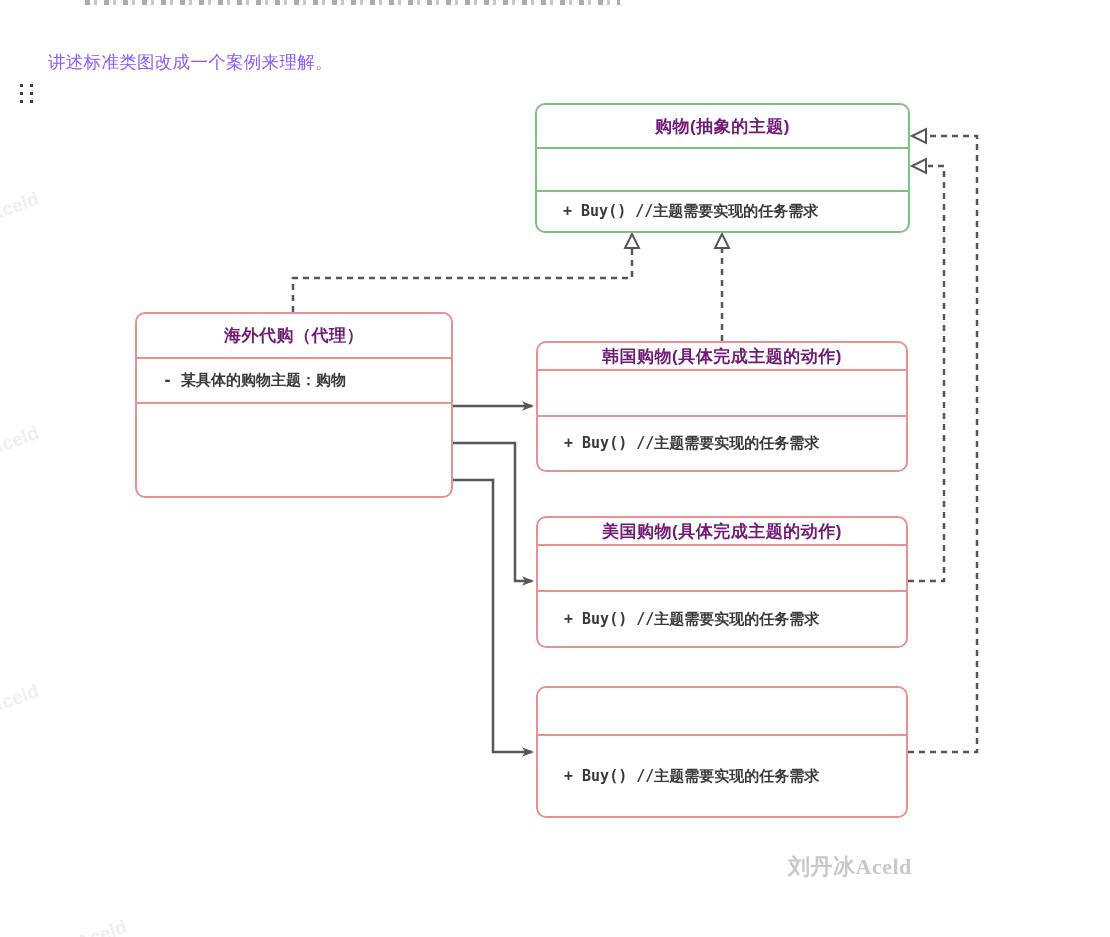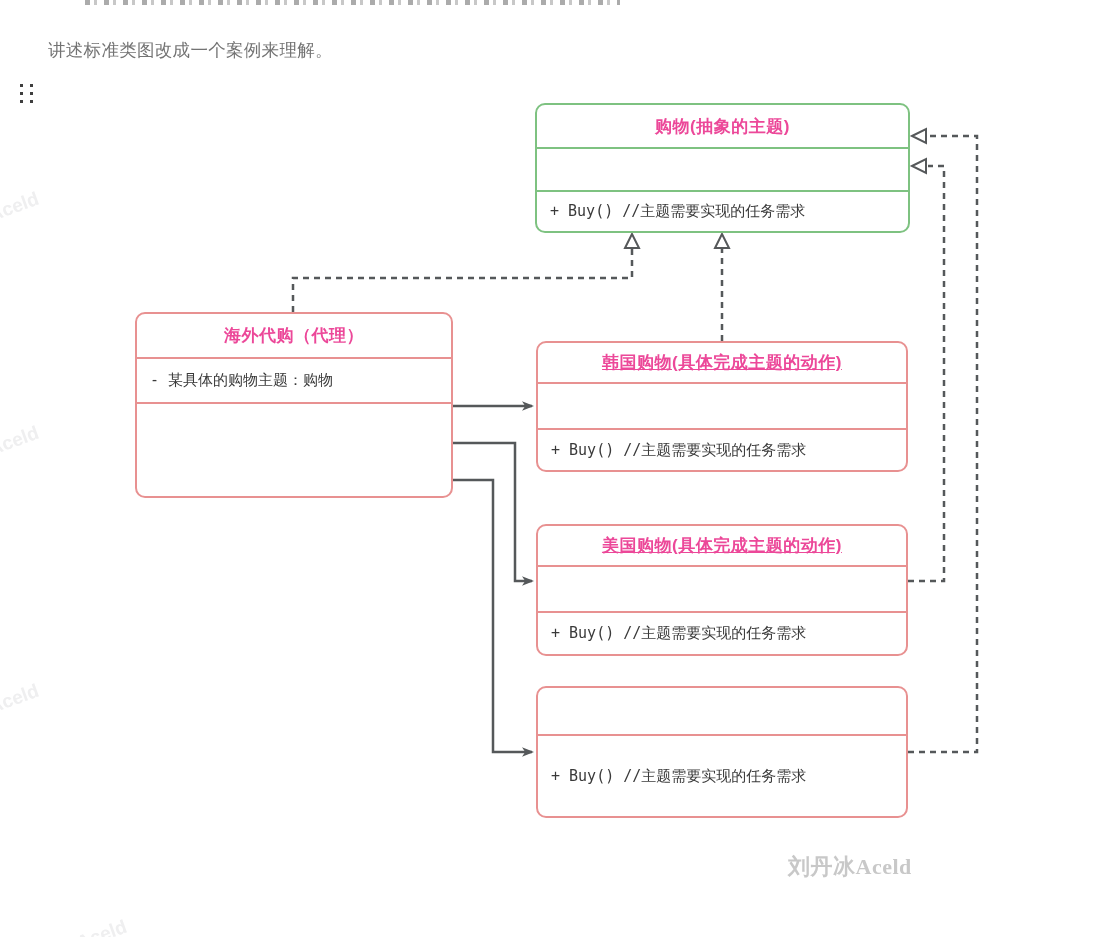--- a/index.html
+++ b/index.html
@@ -9,21 +9,21 @@
     font-family:"Liberation Sans","DejaVu Sans",sans-serif;
     color:#3d3d3d;
   }
   
   .top-remnant{
     position:absolute;left:85px;top:0;width:535px;height:5px;
     background:repeating-linear-gradient(90deg,#8f8f8f 0 5px,transparent 5px 9px,#b5b5b5 9px 12px,transparent 12px 19px);
     opacity:.75;
   }
   .intro-text{
-    position:absolute;left:48px;top:38px;font-size:17.5px;color:#737373;
+    position:absolute;left:48px;top:50px;font-size:17.5px;color:#8b5cf6;
     letter-spacing:.3px;
   }
   .drag-handle{
     position:absolute;left:20px;top:84px;
     display:grid;grid-template-columns:repeat(2,3px);grid-template-rows:repeat(3,3px);
     gap:5px 7px;cursor:grab;
   }
   .drag-handle i{background:#3f3f3f;width:3px;height:3px;display:block;}
 
   
@@ -46,40 +46,40 @@
     border:2.5px solid;border-radius:10px;display:flex;flex-direction:column;
   }
   .uml-box.green{border-color:#7ec281;}
   .uml-box.red{border-color:#e89191;}
   .comp{box-sizing:border-box;}
   .comp + .comp{border-top:2.5px solid;}
   .green .comp + .comp{border-top-color:#7ec281;}
   .red .comp + .comp{border-top-color:#e89191;}
   .comp.title{
     display:flex;align-items:center;justify-content:center;
-    font-weight:bold;font-size:17px;color:#ec4899;letter-spacing:.5px;
+    font-weight:bold;font-size:17px;color:#701a75;letter-spacing:.5px;
   }
   .comp.attrs, .comp.methods{
     display:flex;flex-direction:column;justify-content:center;
-    padding:4px 13px;font-size:15.5px;color:#3a3a3a;
+    padding:4px 26px;font-size:15.5px;color:#3a3a3a;font-weight:bold;
   }
   .comp.methods{flex:1;}
   .code-line{
     font-family:"DejaVu Sans Mono","Liberation Mono",monospace;
     font-size:15px;line-height:27px;white-space:pre;color:#3a3a3a;
   }
   
   .box-abstract{left:535px;top:103px;width:375px;height:130px;}
   .box-abstract .title{height:42px;} .box-abstract .attrs{height:43px;}
   .box-proxy{left:135px;top:312px;width:318px;height:186px;}
   .box-proxy .title{height:43px;} .box-proxy .attrs{height:45px;justify-content:center;}
   .box-korea{left:536px;top:341px;width:372px;height:131px;}
-  .box-usa{left:536px;top:516px;width:372px;height:132px;margin-top:8px;}
+  .box-usa{left:536px;top:516px;width:372px;height:132px;}
   .box-africa{left:536px;top:686px;width:372px;height:132px;}
-  .box-korea .title,.box-usa .title,.box-africa .title{height:39px;text-decoration:underline;}
+  .box-korea .title,.box-usa .title,.box-africa .title{height:26px;}
   .box-korea .attrs,.box-usa .attrs,.box-africa .attrs{height:46px;}
 </style>
 </head>
 <body>
 
 <div class="top-remnant"></div>
 
 <div class="intro-text">讲述标准类图改成一个案例来理解。</div>
 
 <div class="drag-handle">

